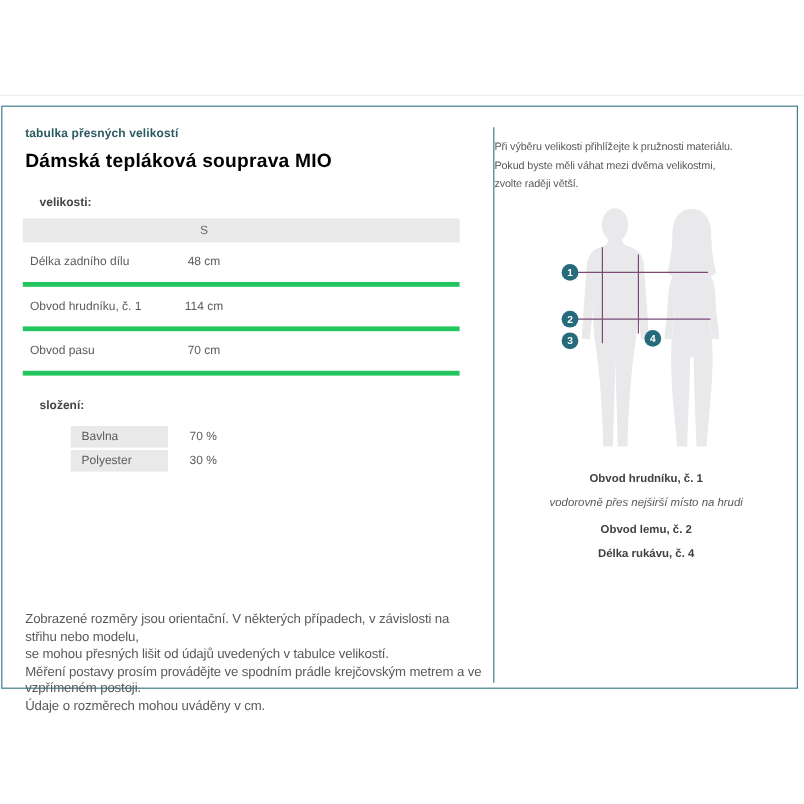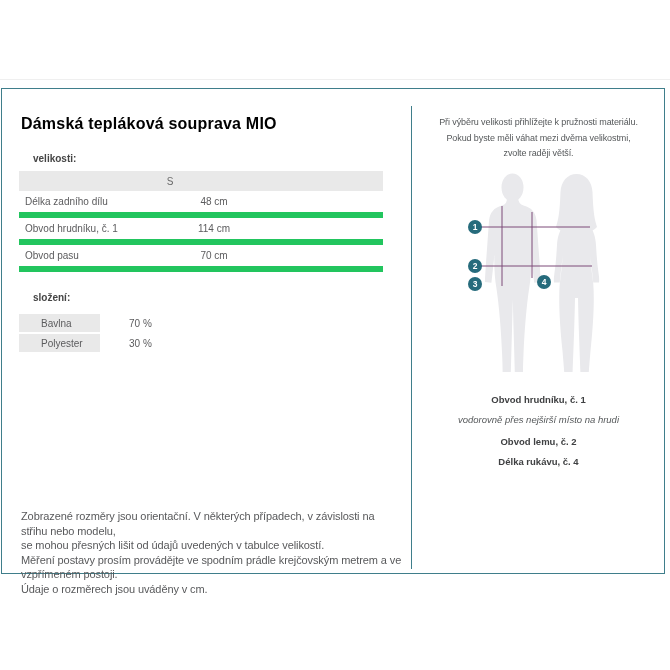--- a/index.html
+++ b/index.html
@@ -12,54 +12,55 @@
   .divider{position:absolute;left:409px;top:17px;width:1px;height:463px;background:#3f7e8b;}
   .right-col{position:absolute;left:410px;top:0;width:253px;height:100%;}
 
   .eyebrow{margin:0 0 0 2px;font-size:10px;font-weight:700;color:#2b5a62;letter-spacing:.1px;}
   .main-title{margin:9px 0 0 2px;font-size:16px;font-weight:700;color:#000000;letter-spacing:.2px;}
   .section-label{margin:20px 0 0 14px;font-size:10px;font-weight:700;color:#454545;}
 
   .size-table{margin-top:7px;width:364px;font-size:10px;color:#5b5b5d;}
   .size-table .thead{height:20px;background:#e9e9e9;display:grid;grid-template-columns:105px 92px 1fr;align-items:center;}
   .size-table .thead .size-col{text-align:center;color:#6a6a6a;}
-  .size-table .trow{height:27px;display:grid;grid-template-columns:105px 92px 1fr;align-items:center;
-                    border-bottom:6px solid #22c55e;box-sizing:border-box;gap:44px;}
+  .size-table .trow{height:37px;display:grid;grid-template-columns:105px 92px 1fr;align-items:center;
+                    border-bottom:4px solid #22c55e;box-sizing:border-box;}
   .size-table .trow .lbl{padding-left:6px;}
   .size-table .trow .val{text-align:center;}
 
   .comp-table{margin-top:11px;font-size:10px;color:#5b5b5d;}
   .comp-row{display:flex;align-items:center;margin-bottom:2px;}
   .comp-row .cell{width:81px;height:18px;background:#e9e9e9;display:flex;align-items:center;
-                  padding-left:22px;box-sizing:border-box;}
-  .comp-row .val{padding-left:29px;}
+                  padding-left:9px;box-sizing:border-box;margin-left:40px;}
+  .comp-row .val{padding-left:18px;}
 
   .disclaimer{position:absolute;left:19px;top:420px;width:382px;font-size:11px;letter-spacing:-.1px;
               line-height:14.5px;color:#58595b;}
   .disclaimer p{margin:0;}
 
-  .size-advice{position:absolute;left:0;top:26px;width:253px;text-align:center;
+  .size-advice{position:absolute;left:0;top:26px;width:253px;text-align:left;
                font-size:9px;line-height:15.5px;color:#55585a;letter-spacing:-.1px;}
   .size-advice p{margin:0;}
 
   .figure-svg{position:absolute;left:0;top:79px;}
 
   .diagram-labels{position:absolute;left:0;top:303px;width:253px;text-align:center;color:#3f4042;}
   .diagram-labels p{margin:0 0 5px 0;font-size:9.5px;font-weight:700;line-height:15px;}
   .diagram-labels p.sub{font-weight:400;color:#55585a;margin:0 0 7px 0;font-style:italic;}
 </style>
 </head>
 <body>
 
 <div class="stage">
   <div class="top-faint-line"></div>
 
   <div class="panel">
 
     <div class="left-col">
+      <p class="eyebrow">tabulka přesných velikostí</p>
       <h1 class="main-title">Dámská tepláková souprava MIO</h1>
 
       <p class="section-label">velikosti:</p>
 
       <div class="size-table">
         <div class="thead">
           <div class="lbl"></div>
           <div class="size-col">S</div>
         </div>
         <div class="trow">
@@ -86,21 +87,21 @@
         <div class="comp-row">
           <div class="cell">Polyester</div>
           <div class="val">30 %</div>
         </div>
       </div>
 
       <div class="disclaimer">
         <p>Zobrazené rozměry jsou orientační. V některých případech, v závislosti na střihu nebo modelu,</p>
         <p>se mohou přesných lišit od údajů uvedených v tabulce velikostí.</p>
         <p>Měření postavy prosím provádějte ve spodním prádle krejčovským metrem a ve vzpřímeném postoji.</p>
-        <p>Údaje o rozměrech jsou uváděny v cm.</p>
+        <p>Údaje o rozměrech mohou uváděny v cm.</p>
       </div>
     </div>
 
     <div class="divider"></div>
 
     <div class="right-col">
       <div class="size-advice">
         <p>Při výběru velikosti přihlížejte k pružnosti materiálu.</p>
         <p>Pokud byste měli váhat mezi dvěma velikostmi,</p>
         <p>zvolte raději větší.</p>

